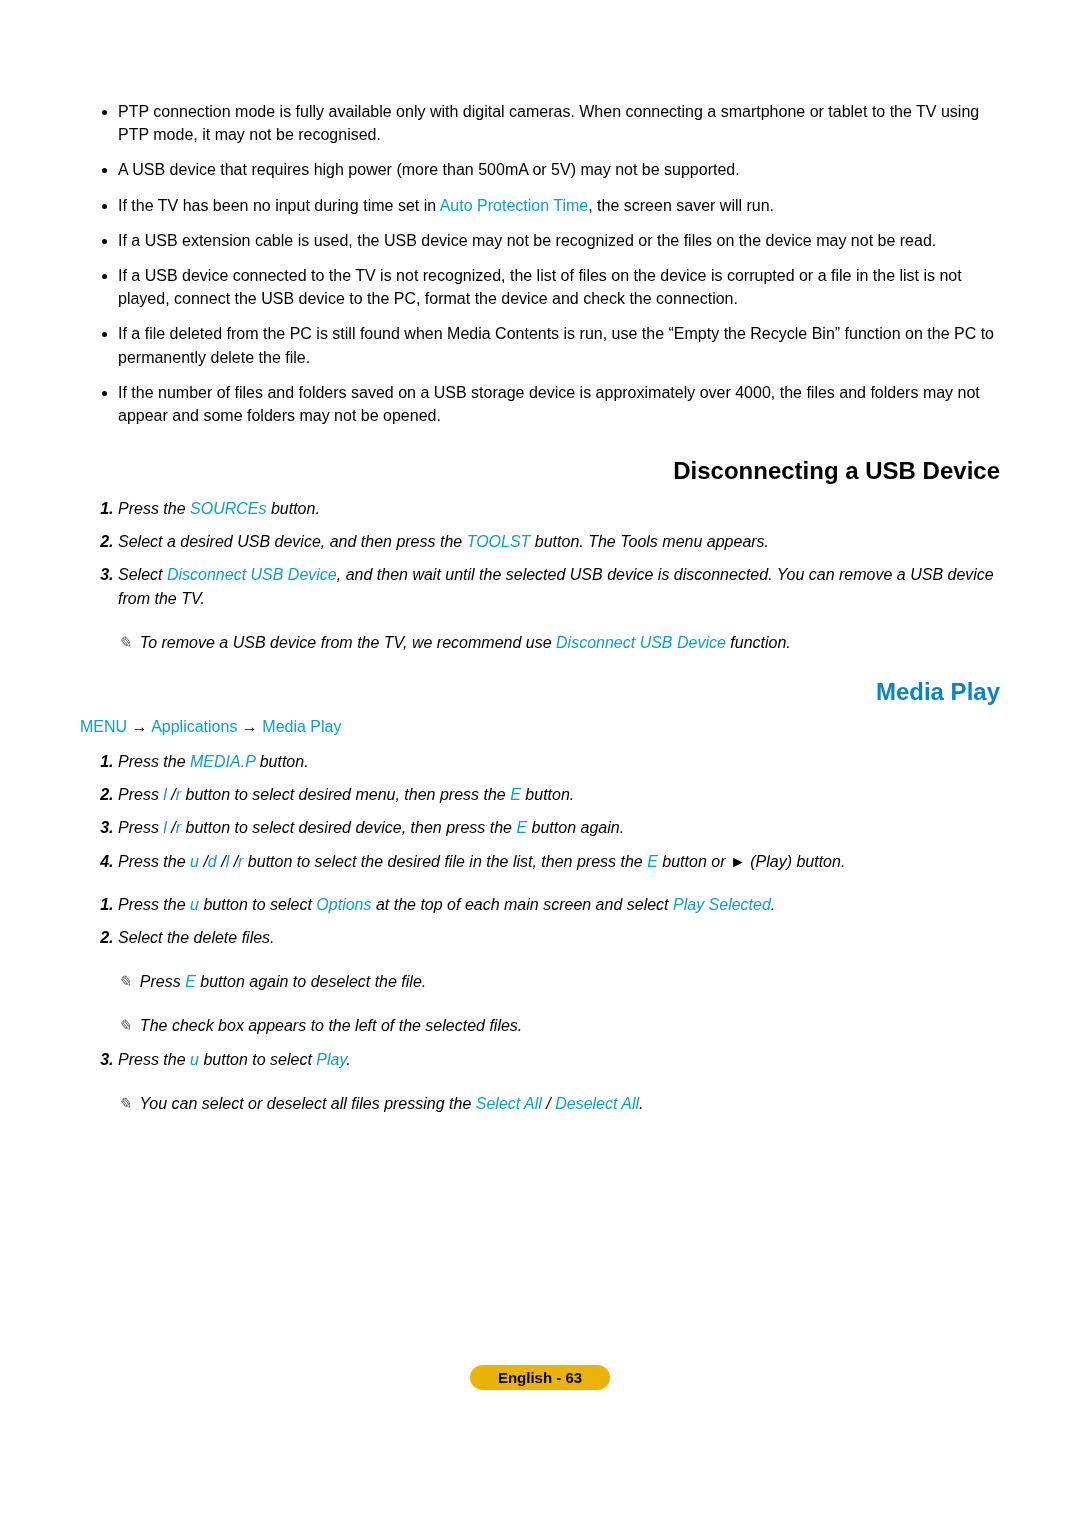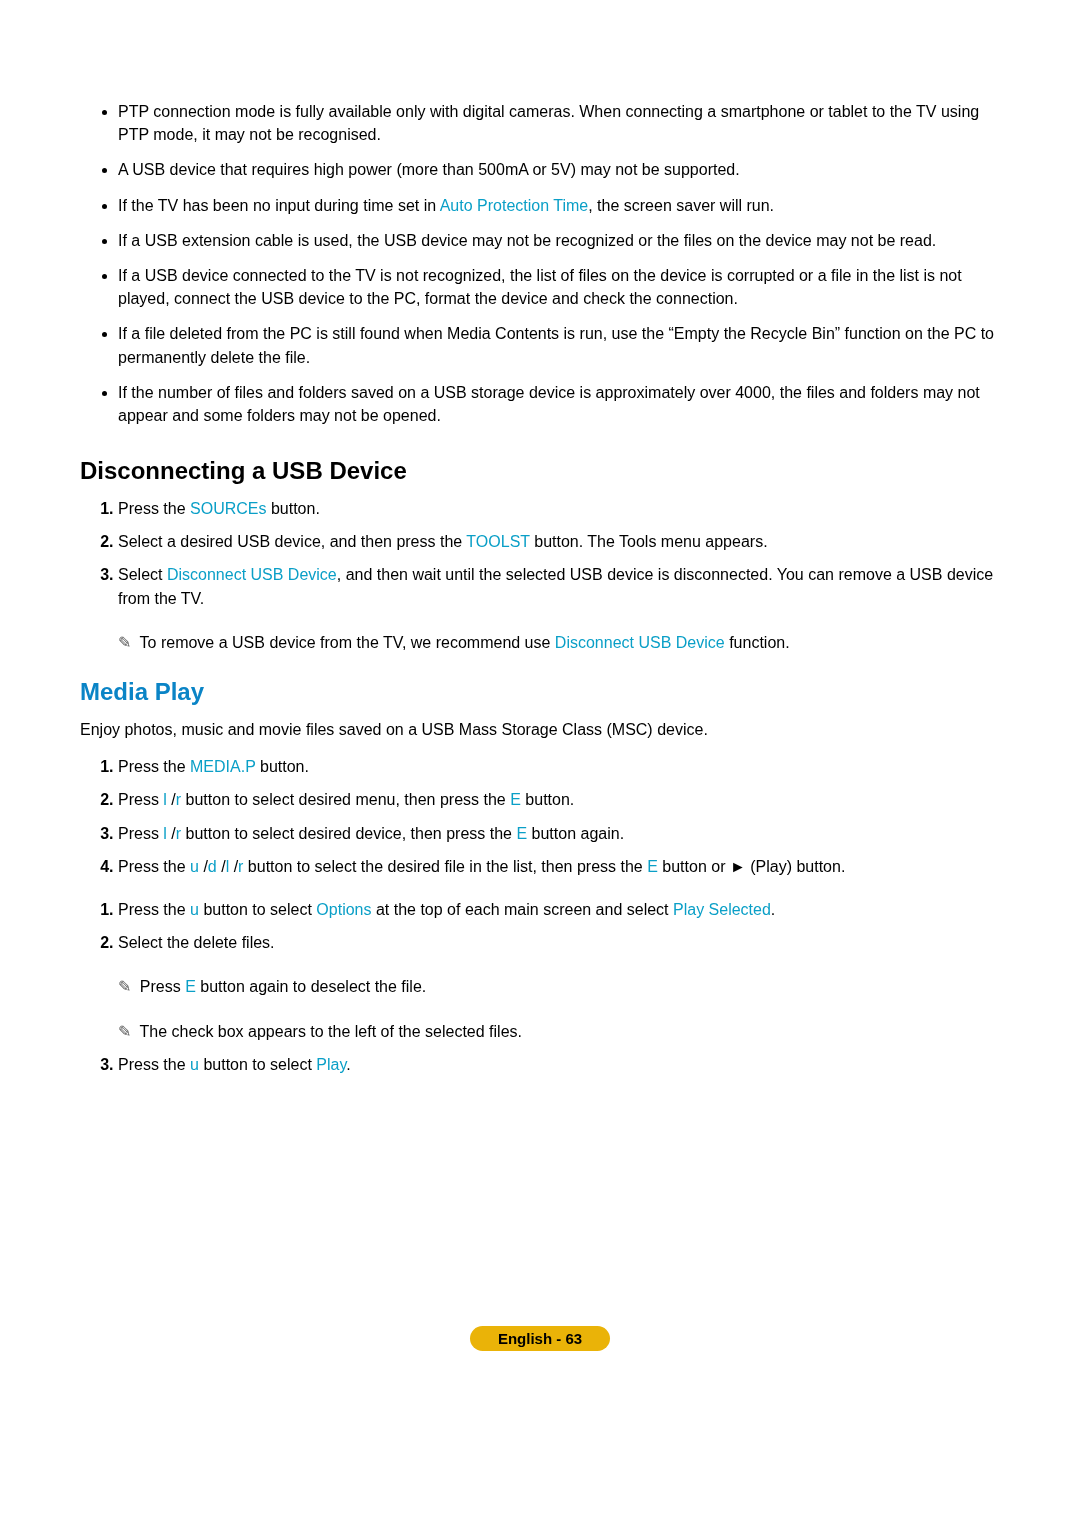--- a/index.html
+++ b/index.html
@@ -22,27 +22,29 @@
   }
   ul.bullets li {
     font-size: 16px;
     line-height: 1.45;
     margin-bottom: 12px;
   }
   .section-title {
     font-weight: bold;
     font-size: 24px;
     margin: 24px 0 12px 0;
+    text-align: right;
   }
   .section-title.blue {
     color: #0a84c6;
   }
   ol.steps {
     margin: 0 0 20px 0;
     padding-left: 38px;
+    font-style: italic;
   }
   ol.steps li {
     font-size: 16px;
     line-height: 1.45;
     margin-bottom: 10px;
   }
   ol.steps li::marker {
     font-weight: bold;
   }
   .note-line {
@@ -110,22 +112,24 @@
       <span>Select </span><span class="cyan">Disconnect USB Device</span><span>, and then wait until the selected USB device is disconnected. You can remove a USB device from the TV.</span>
       <div class="note-line">
         <span class="note-icon">✎</span>
         <span>To remove a USB device from the TV, we recommend use </span><span class="cyan">Disconnect USB Device</span><span> function.</span>
       </div>
     </li>
   </ol>
 
   <div class="section-title blue">Media Play</div>
 
+  <div class="breadcrumb">
+    <span class="cyan">MENU</span><span> → </span><span class="cyan">Applications</span><span> → </span><span class="cyan">Media Play</span>
+  </div>
 
-  <div class="body-text">Enjoy photos, music and movie files saved on a USB Mass Storage Class (MSC) device.</div>
 
   <ol class="steps">
     <li>
       <span>Press the </span><span class="cyan">MEDIA.P</span><span> button.</span>
     </li>
     <li>
       <span>Press </span><span class="cyan">l</span><span> /</span><span class="cyan">r</span><span> button to select desired menu, then press the </span><span class="cyan">E</span><span> button.</span>
     </li>
     <li>
       <span>Press </span><span class="cyan">l</span><span> /</span><span class="cyan">r</span><span> button to select desired device, then press the </span><span class="cyan">E</span><span> button again.</span>
@@ -146,20 +150,24 @@
         <span class="note-icon">✎</span>
         <span>Press </span><span class="cyan">E</span><span> button again to deselect the file.</span>
       </div>
       <div class="note-line">
         <span class="note-icon">✎</span>
         <span>The check box appears to the left of the selected files.</span>
       </div>
     </li>
     <li>
       <span>Press the </span><span class="cyan">u</span><span> button to select </span><span class="cyan">Play</span><span>.</span>
+      <div class="note-line">
+        <span class="note-icon">✎</span>
+        <span>You can select or deselect all files pressing the </span><span class="cyan">Select All</span><span> / </span><span class="cyan">Deselect All</span><span>.</span>
+      </div>
     </li>
   </ol>
 
   <div class="footer">
     <span class="page-badge">English - 63</span>
   </div>
 
 </div>
 
 </body></html>

